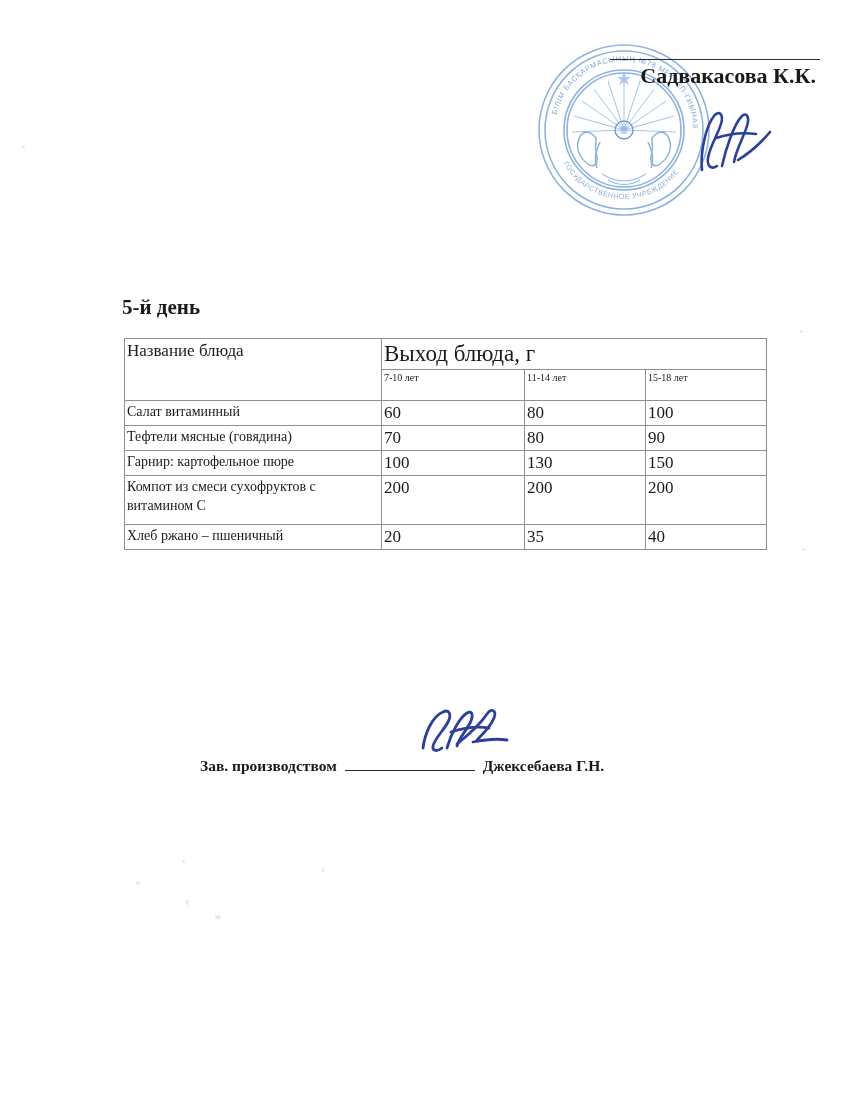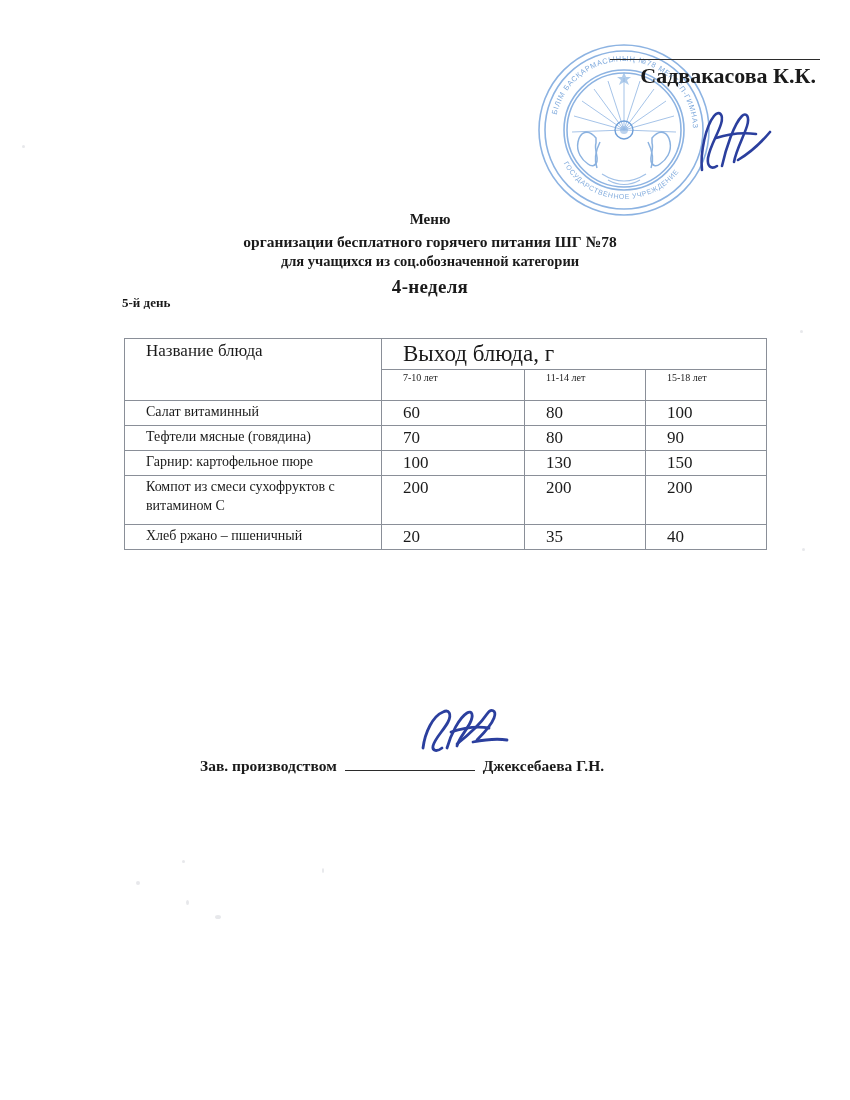--- a/index.html
+++ b/index.html
@@ -104,39 +104,39 @@
     font-size: 19px;
     margin-top: 4px;
     letter-spacing: .3px;
   }
 
   .day-label {
     position: absolute;
     left: 122px;
     top: 295px;
     font-weight: bold;
-    font-size: 13px;
+    font-size: 21px;
   }
 
   
   .menu-table-wrap {
     position: absolute;
     left: 124px;
     top: 338px;
     width: 642px;
   }
   table.menu-table {
     border-collapse: collapse;
     width: 100%;
     table-layout: fixed;
     background: #fff;
   }
   table.menu-table td, table.menu-table th {
     border: 1px solid #8a8f98;
-    padding: 2px 21px;
+    padding: 2px 2px;
     vertical-align: top;
     font-weight: normal;
     text-align: left;
   }
   .col-name  { width: 257px; }
   .col-a     { width: 143px; }
   .col-b     { width: 121px; }
   .col-c     { width: 121px; }
 
   th.head-name {
@@ -271,26 +271,20 @@
     <svg viewBox="0 0 110 72" xmlns="http://www.w3.org/2000/svg">
       <g fill="none" stroke="#2b3f9e" stroke-width="2.6" stroke-linecap="round">
         <path d="M16,62 C14,44 20,18 28,8 C33,2 38,6 35,16 C32,26 24,38 22,50 C21,58 25,62 31,58"></path>
         <path d="M36,58 C40,40 48,16 56,8 C60,4 64,8 61,18 C58,28 50,42 48,54"></path>
         <path d="M30,30 C42,26 56,24 70,26"></path>
         <path d="M52,52 C62,46 74,36 84,24"></path>
       </g>
     </svg>
   </div>
 
-  <div class="title-block">
-    <div class="title-menu">Меню</div>
-    <div class="title-org">организации бесплатного горячего питания ШГ №78</div>
-    <div class="title-cat">для учащихся из соц.обозначенной категории</div>
-    <div class="title-week">4-неделя</div>
-  </div>
 
   <div class="day-label">5-й день</div>
 
   <div class="menu-table-wrap">
     <table class="menu-table">
       <colgroup>
         <col class="col-name">
           <col class="col-a">
           <col class="col-b">
           <col class="col-c">

